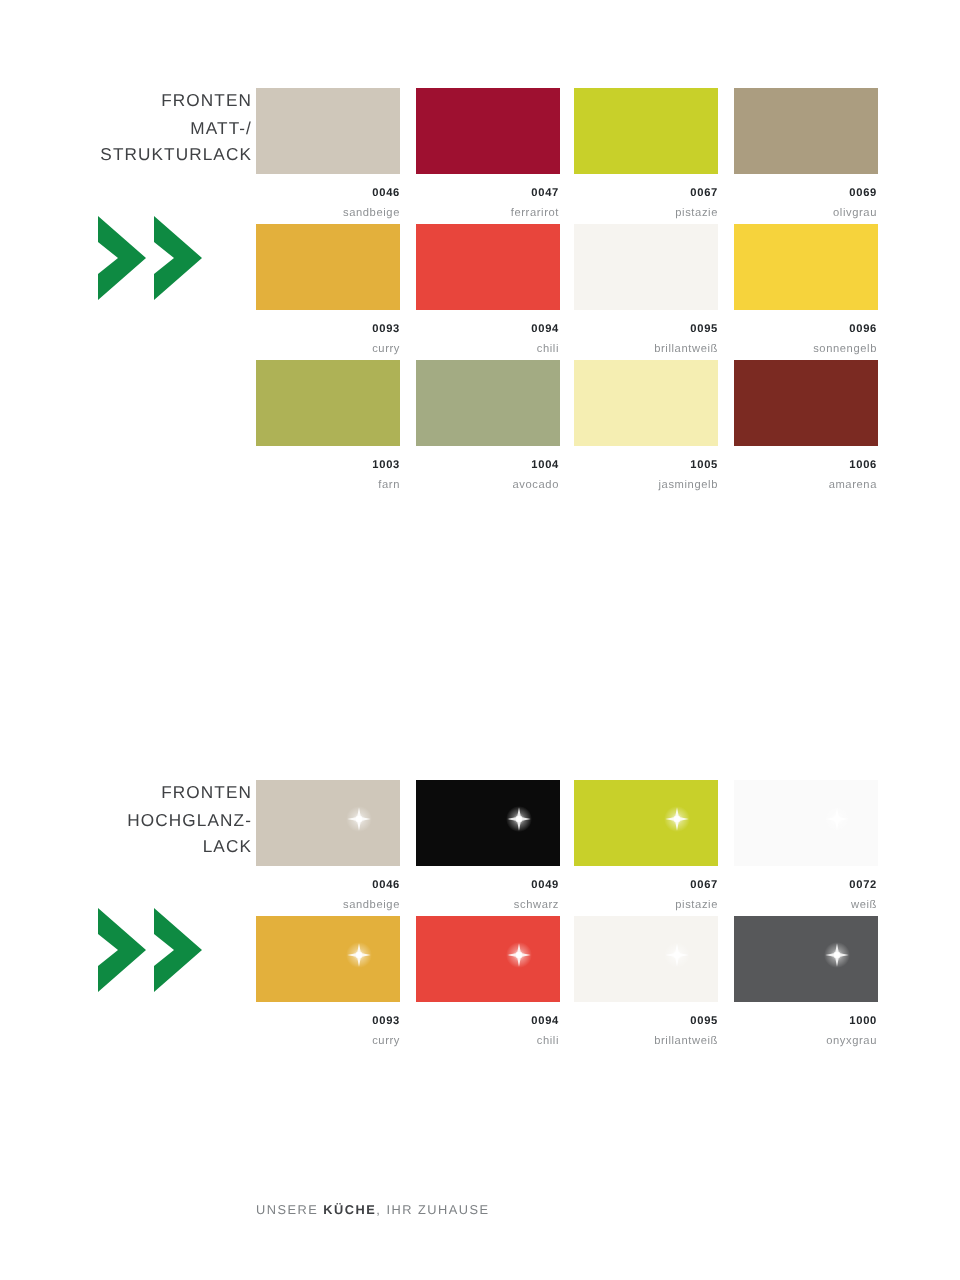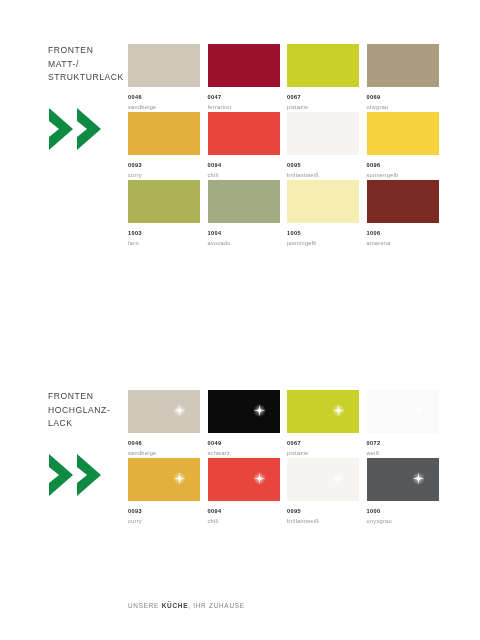--- a/index.html
+++ b/index.html
@@ -12,20 +12,21 @@
     background: #ffffff;
     font-family: "Liberation Sans", sans-serif;
     overflow: hidden;
     position: relative;
   }
   .page {
     position: relative;
     width: 480px;
     height: 640px;
     background: #ffffff;
+    text-align: right;
   }
 
   
   .section {
     position: absolute;
     left: 0;
     width: 480px;
   }
   .section-label {
     position: absolute;

